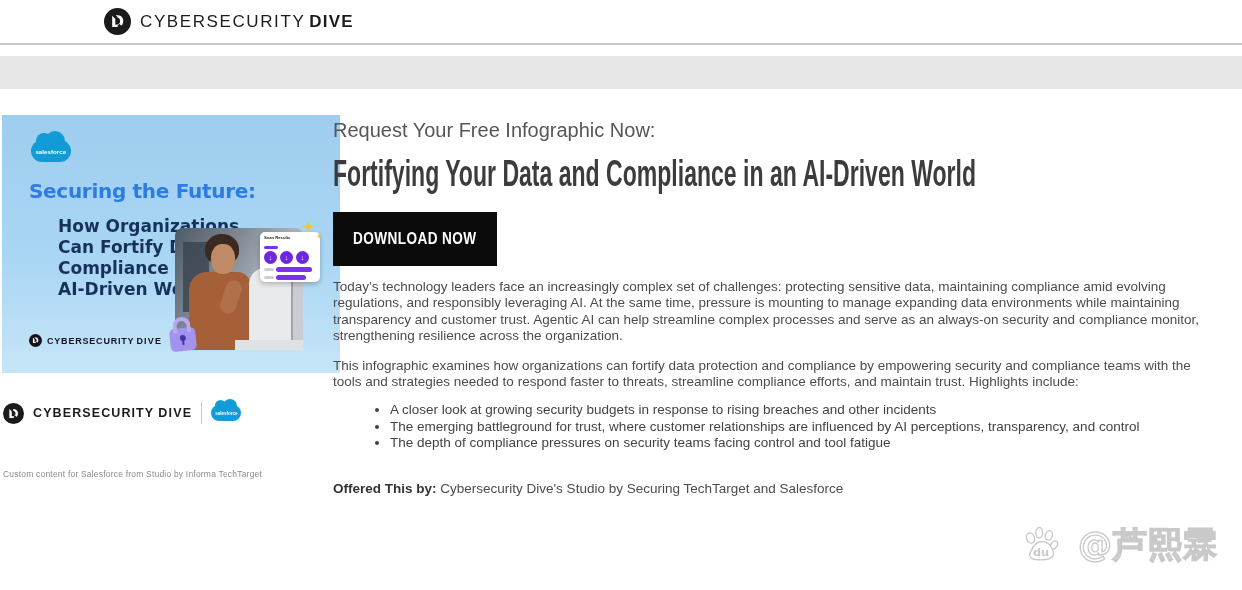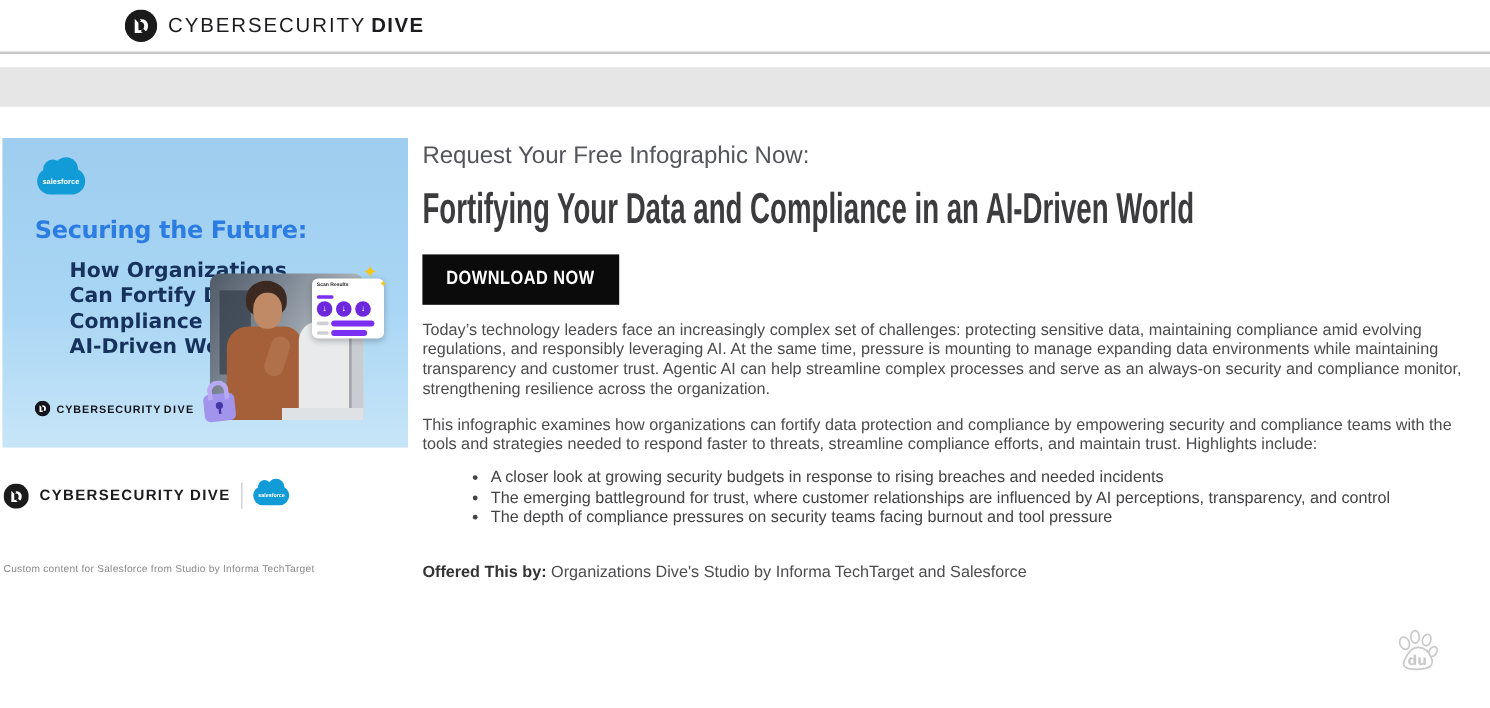--- a/index.html
+++ b/index.html
@@ -75,40 +75,40 @@
   .attrib { position:absolute; left:3px; top:402px; display:flex; align-items:center; gap:9px; }
   .attrib .brand-text { font-size:12.5px; letter-spacing:1.1px; color:#1c1c1e; font-weight:600; }
   .attrib-divider { width:1px; height:22px; background:#c9c9c9; }
   .cloud-sm { width:30px; height:16px; border-radius:10px; }
   .cloud-sm::before { width:11px; height:11px; left:4px; top:-5px; }
   .cloud-sm::after  { width:14px; height:14px; right:4px; top:-6px; }
   .cloud-sm .sf-word { font-size:9px; transform:scale(0.5); }
   .attrib-tagline { position:absolute; left:3px; top:429px; font-size:8.5px; color:#8a8a8a; letter-spacing:0.2px;margin-top:40px; }
 
   
-  .main { position:absolute; left:352px; top:115px; width:886px; }
+  .main { position:absolute; left:333px; top:115px; width:886px; }
   .eyebrow { font-size:20px; color:#54565a; margin-top:4px; }
   .page-title { margin-top:11px; height:44px; }
   .page-title span { display:inline-block; white-space:nowrap; font-size:36px; font-weight:700;
     color:#3c3c3e; transform:scaleX(0.64); transform-origin:left center; letter-spacing:0px; }
-  .download-btn { margin-top:15px; width:164px; height:42px; background:#0b0b0b; border:none;
+  .download-btn { margin-top:15px; width:164px; height:54px; background:#0b0b0b; border:none;
     color:#fff; cursor:pointer; display:flex; align-items:center; justify-content:center; }
   .download-btn span { display:inline-block; font-size:16px; font-weight:700; letter-spacing:0.5px;
     transform:scaleX(0.85); }
   .p { font-size:13.5px; line-height:16.4px; color:#4c4c4e; }
   .p-bold { margin-top:27px; font-weight:700; color:#272727; }
   .p1 { margin-top:13px; }
   .p2 { margin-top:13px; }
   .bullets { margin-top:12px; padding-left:57px; }
   .bullets li { font-size:13.5px; line-height:16.4px; color:#434345; }
   .offered { margin-top:29px; font-size:13.5px; color:#4c4c4e; }
   .offered b { color:#333; }
 
   
-  .watermark { position:absolute; right:40px; top:522px; display:flex; align-items:center; gap:16px; opacity:.95; }
+  .watermark { position:absolute; right:24px; top:522px; display:flex; align-items:center; gap:16px; opacity:.95; }
   .wm-text { font-size:34px; font-weight:700; color:#fff; -webkit-text-stroke:1.3px #c7c7c7;
     letter-spacing:1px; font-family:"DejaVu Sans", sans-serif; }
   .icon { display:inline-flex; }
 </style>
 </head>
 <body>
 
 <div class="stage">
 
   <div class="header">
@@ -208,35 +208,36 @@
 
   <div class="main">
     <div class="eyebrow">Request Your Free Infographic Now:</div>
     <h1 class="page-title"><span>Fortifying Your Data and Compliance in an AI-Driven World</span></h1>
     <button class="download-btn">
         <span>DOWNLOAD NOW</span>
       </button>
     <p class="p p1">Today’s technology leaders face an increasingly complex set of challenges: protecting sensitive data, maintaining compliance amid evolving regulations, and responsibly leveraging AI. At the same time, pressure is mounting to manage expanding data environments while maintaining transparency and customer trust. Agentic AI can help streamline complex processes and serve as an always-on security and compliance monitor, strengthening resilience across the organization.</p>
     <p class="p p2">This infographic examines how organizations can fortify data protection and compliance by empowering security and compliance teams with the tools and strategies needed to respond faster to threats, streamline compliance efforts, and maintain trust. Highlights include:</p>
     <ul class="bullets">
-      <li>A closer look at growing security budgets in response to rising breaches and needed incidents</li>
+      <li>A closer look at growing security budgets in response to rising breaches and other incidents</li>
       <li>The emerging battleground for trust, where customer relationships are influenced by AI perceptions, transparency, and control</li>
-      <li>The depth of compliance pressures on security teams facing burnout and tool pressure</li>
+      <li>The depth of compliance pressures on security teams facing control and tool fatigue</li>
     </ul>
-    <p class="offered"><b>Offered This by:</b><span> Organizations Dive's Studio by Informa TechTarget and Salesforce</span></p>
+    <p class="offered"><b>Offered This by:</b><span> Cybersecurity Dive's Studio by Securing TechTarget and Salesforce</span></p>
   </div>
 
   <div class="watermark">
     <span class="icon">
       <svg width="42" height="42" viewBox="0 0 48 48">
         <g fill="#fff" stroke="#c7c7c7" stroke-width="1.6">
           <ellipse cx="12" cy="16" rx="4.5" ry="6" transform="rotate(-20 12 16)"></ellipse>
           <ellipse cx="22" cy="10" rx="4" ry="6"></ellipse>
           <ellipse cx="33" cy="13" rx="4" ry="5.5" transform="rotate(18 33 13)"></ellipse>
           <ellipse cx="39" cy="24" rx="3.5" ry="5" transform="rotate(35 39 24)"></ellipse>
           <path d="M12 32 q5 -12 13 -12 q9 0 13 11 q2 7 -6 9 q-7 1 -9 1 q-3 0 -8 -1 q-6 -2 -3 -8 z"></path>
         </g>
         <text x="24" y="37" font-size="13" font-weight="bold" fill="#c7c7c7" text-anchor="middle" font-family="DejaVu Sans">du</text>
       </svg>
     </span>
+    <span class="wm-text">@芦熙霖</span>
   </div>
 
 </div>
 
 </body></html>

